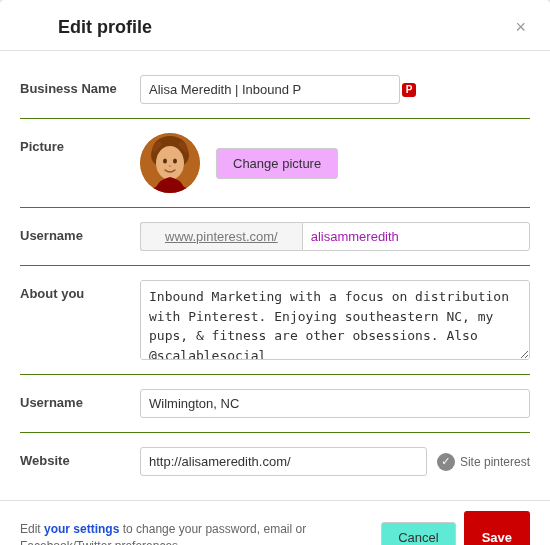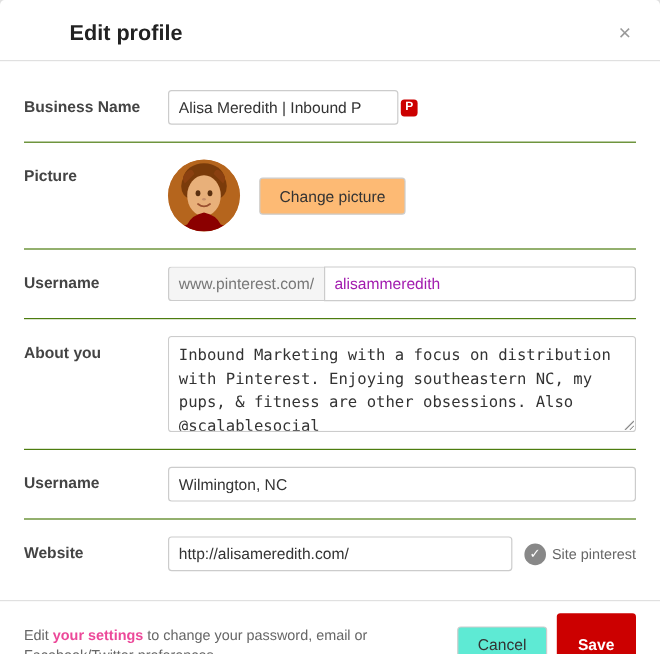--- a/index.html
+++ b/index.html
@@ -77,24 +77,25 @@
       font-size: 13px;
       color: #333;
       outline: none;
       width: 100%;
     }
     .username-prefix {
       background: #f5f5f5;
       border: 1px solid #ccc;
       border-right: none;
       border-radius: 3px 0 0 3px;
-      padding: 6px 8px;
+      padding: 6px 24px;
       font-size: 13px;
       color: #777;
       white-space: nowrap;
+      text-decoration: underline;
     }
     .username-input {
       border: 1px solid #ccc;
       border-radius: 0 3px 3px 0;
       padding: 6px 8px;
       font-size: 13px;
       color: #a21caf;
       outline: none;
       flex: 1;
     }
@@ -116,21 +117,21 @@
       background: #c47a3a;
       flex-shrink: 0;
       display: flex;
       align-items: center;
       justify-content: center;
     }
     .avatar svg { width: 60px; height: 60px; }
     .change-picture-btn {
       border: 1px solid #ccc;
       border-radius: 3px;
-      background: #fdba74;
+      background: #f0abfc;
       padding: 7px 16px;
       font-size: 13px;
       color: #333;
       cursor: pointer;
     }
     textarea.text-input {
       resize: vertical;
       min-height: 80px;
       line-height: 1.5;
     }
@@ -169,21 +170,21 @@
       align-items: center;
       justify-content: space-between;
     }
     .footer-note {
       font-size: 12px;
       color: #666;
       max-width: 320px;
       line-height: 1.4;
     }
     .footer-note a {
-      color: #ec4899;
+      color: #1d4ed8;
       font-weight: bold;
       text-decoration: none;
     }
     .footer-actions {
       display: flex;
       gap: 8px;
       align-items: center;
     }
     .cancel-btn {
       border: 1px solid #ccc;
@@ -222,21 +223,21 @@
       display: flex;
       align-items: center;
     }
     .business-field {
       border: 1px solid #ccc;
       border-radius: 3px;
       padding: 6px 8px;
       font-size: 13px;
       color: #333;
       outline: none;
-      width: 192px;
+      width: 260px;
     }
   </style>
 </head>
 <body>
 
 <div class="modal">
 
   <div class="modal-header">
     <span class="modal-title">Edit profile</span>
     <button class="close-btn">×</button>

